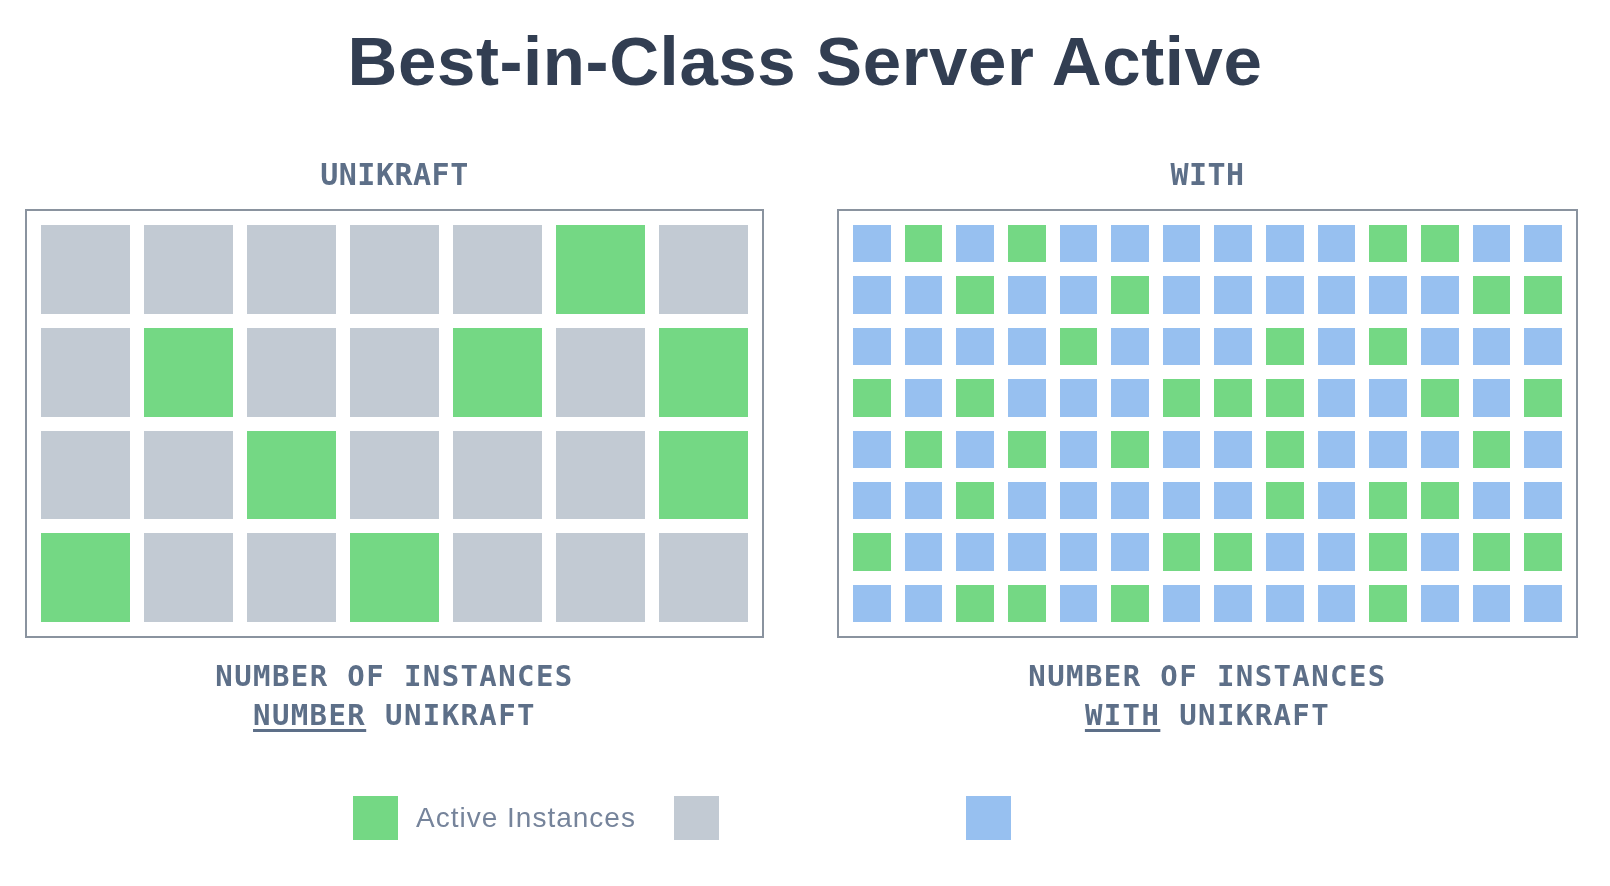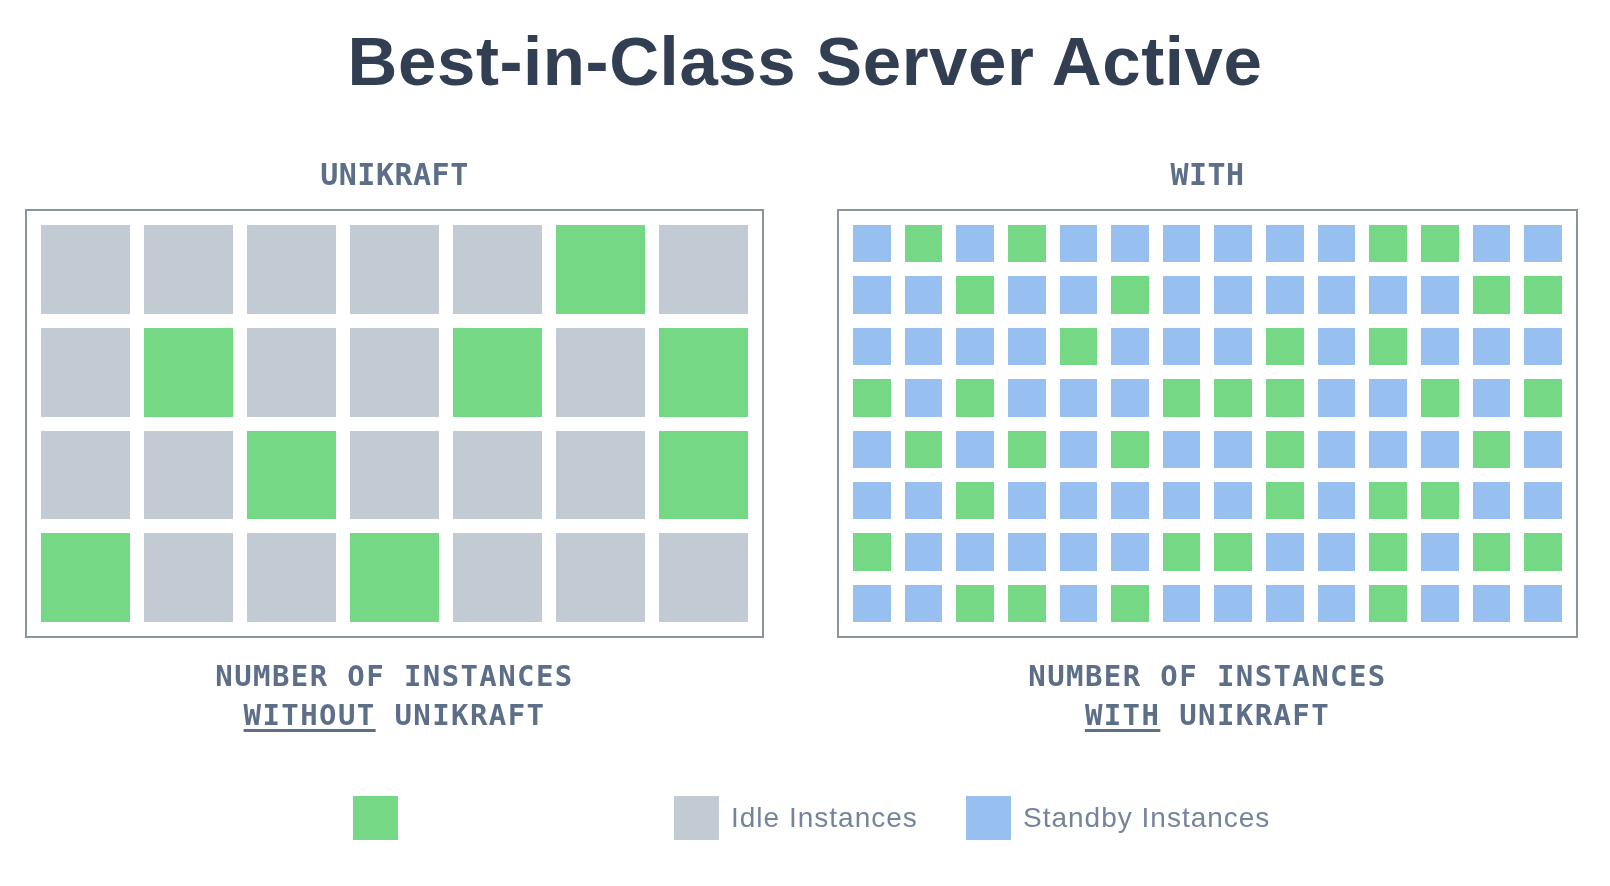--- a/index.html
+++ b/index.html
@@ -218,30 +218,29 @@
     <div class="cell" style="background: rgb(151, 192, 240);"></div>
     <div class="cell" style="background: rgb(151, 192, 240);"></div>
     <div class="cell" style="background: rgb(116, 216, 132);"></div>
     <div class="cell" style="background: rgb(151, 192, 240);"></div>
     <div class="cell" style="background: rgb(151, 192, 240);"></div>
     <div class="cell" style="background: rgb(151, 192, 240);"></div>
   </div>
 
 <div class="caption left">
   <span>NUMBER OF INSTANCES</span><br>
-  <span class="emph">WITHOUT</span><span> UNIKRAFT</span>
+  <span class="emph">NUMBER</span><span> UNIKRAFT</span>
 </div>
 <div class="caption right">
   <span>NUMBER OF INSTANCES</span><br>
   <span class="emph">WITH</span><span> UNIKRAFT</span>
 </div>
 
 <div class="legend-item i1">
   <span class="legend-swatch" style="background: rgb(116, 216, 132);"></span>
+  <span class="legend-label">Active Instances</span>
 </div>
 <div class="legend-item i2">
   <span class="legend-swatch" style="background: rgb(194, 202, 211);"></span>
-  <span class="legend-label">Idle Instances</span>
 </div>
 <div class="legend-item i3">
   <span class="legend-swatch" style="background: rgb(151, 192, 240);"></span>
-  <span class="legend-label">Standby Instances</span>
 </div>
 
 </body></html>

